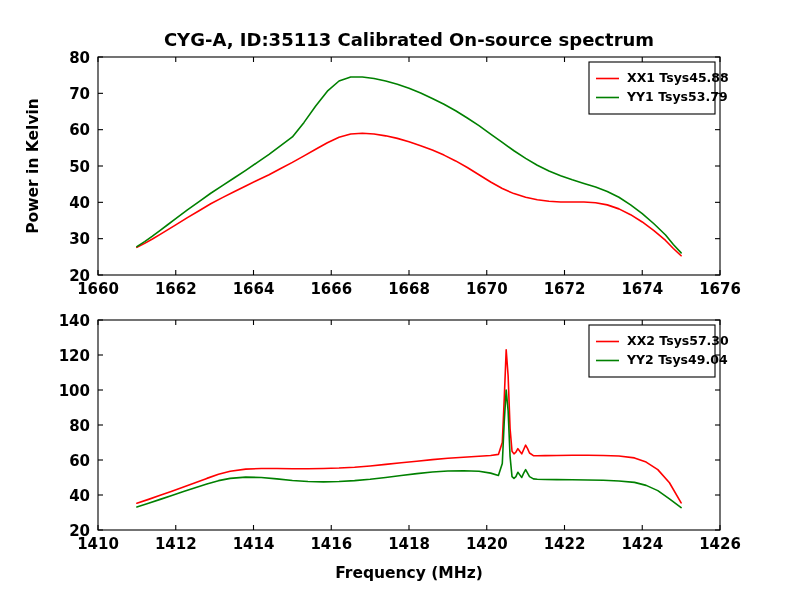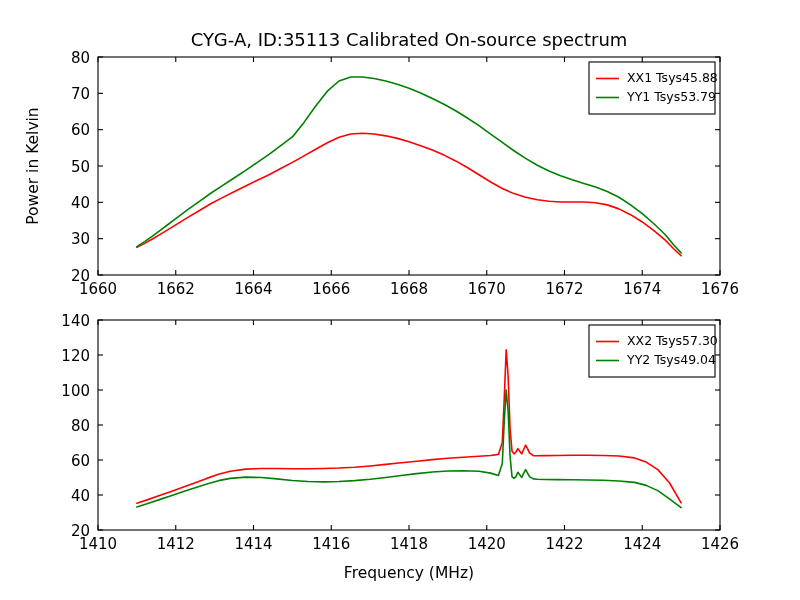--- a/index.html
+++ b/index.html
@@ -13,20 +13,21 @@
     height: 600px;
     font-family: "DejaVu Sans", sans-serif;
     color: #000000;
     overflow: hidden;
   }
   #figure {
     position: relative;
     width: 800px;
     height: 464px;
     background: #ffffff;
+    font-weight: bold;
   }
   #plot-svg {
     position: absolute;
     top: 0;
     left: 0;
     width: 800px;
     height: 600px;
   }
   .axis-frame {
     fill: none;

